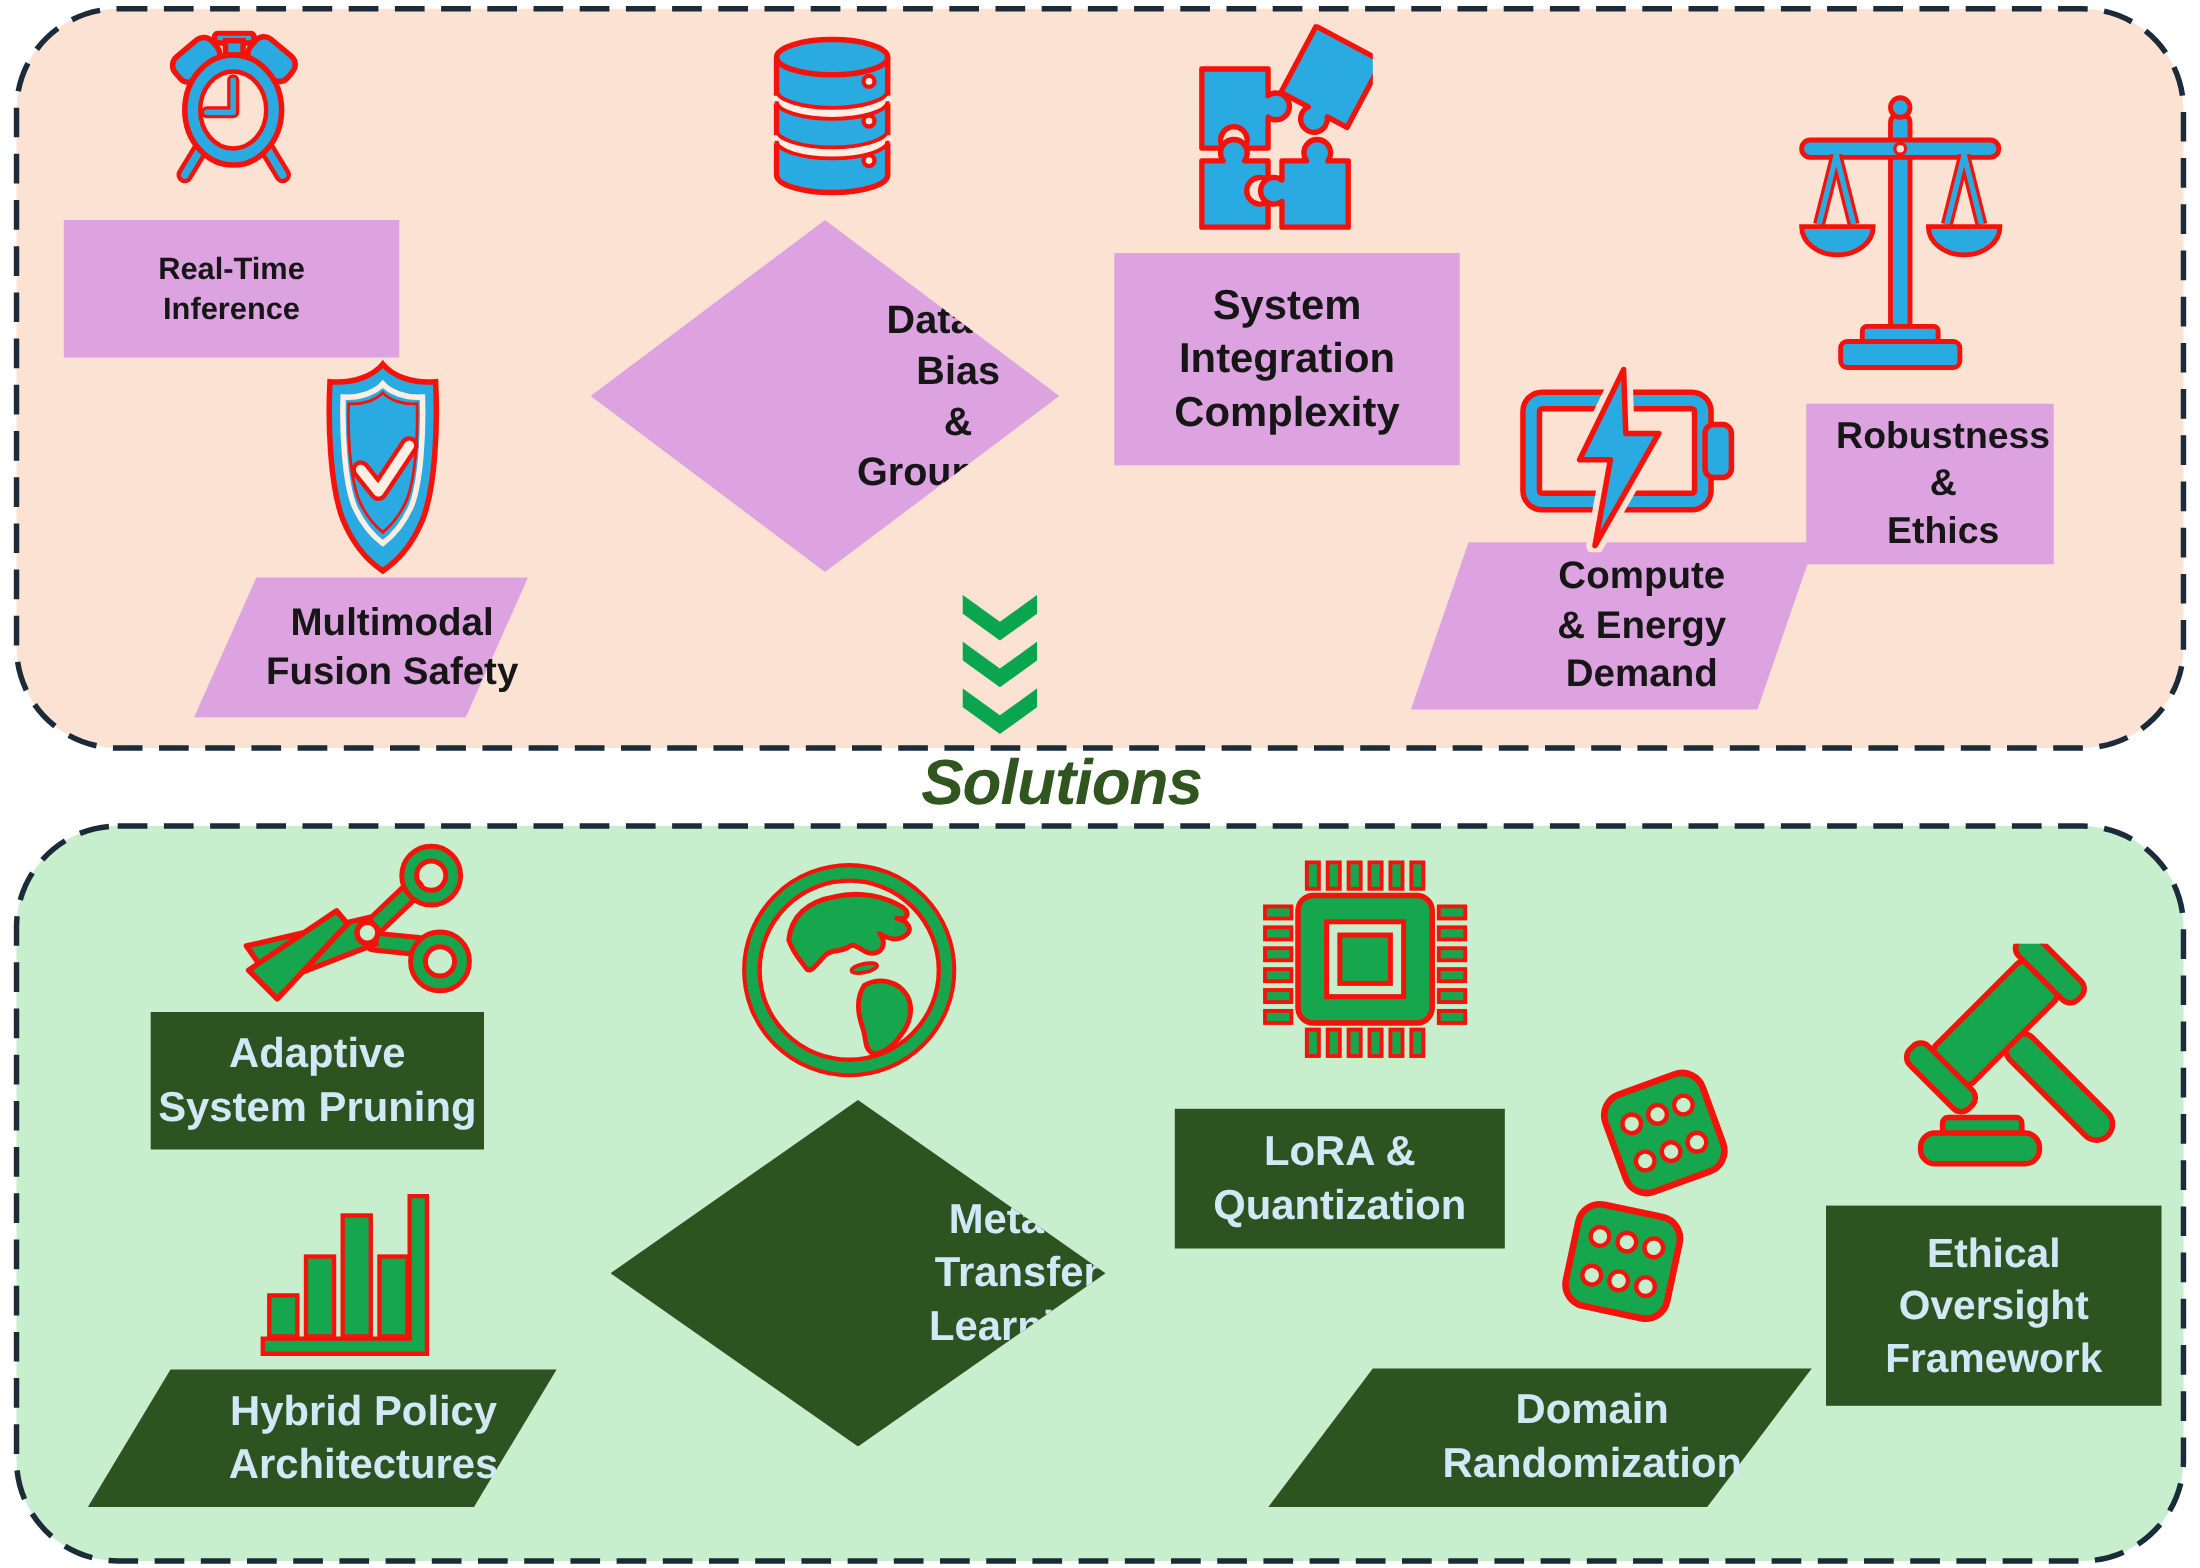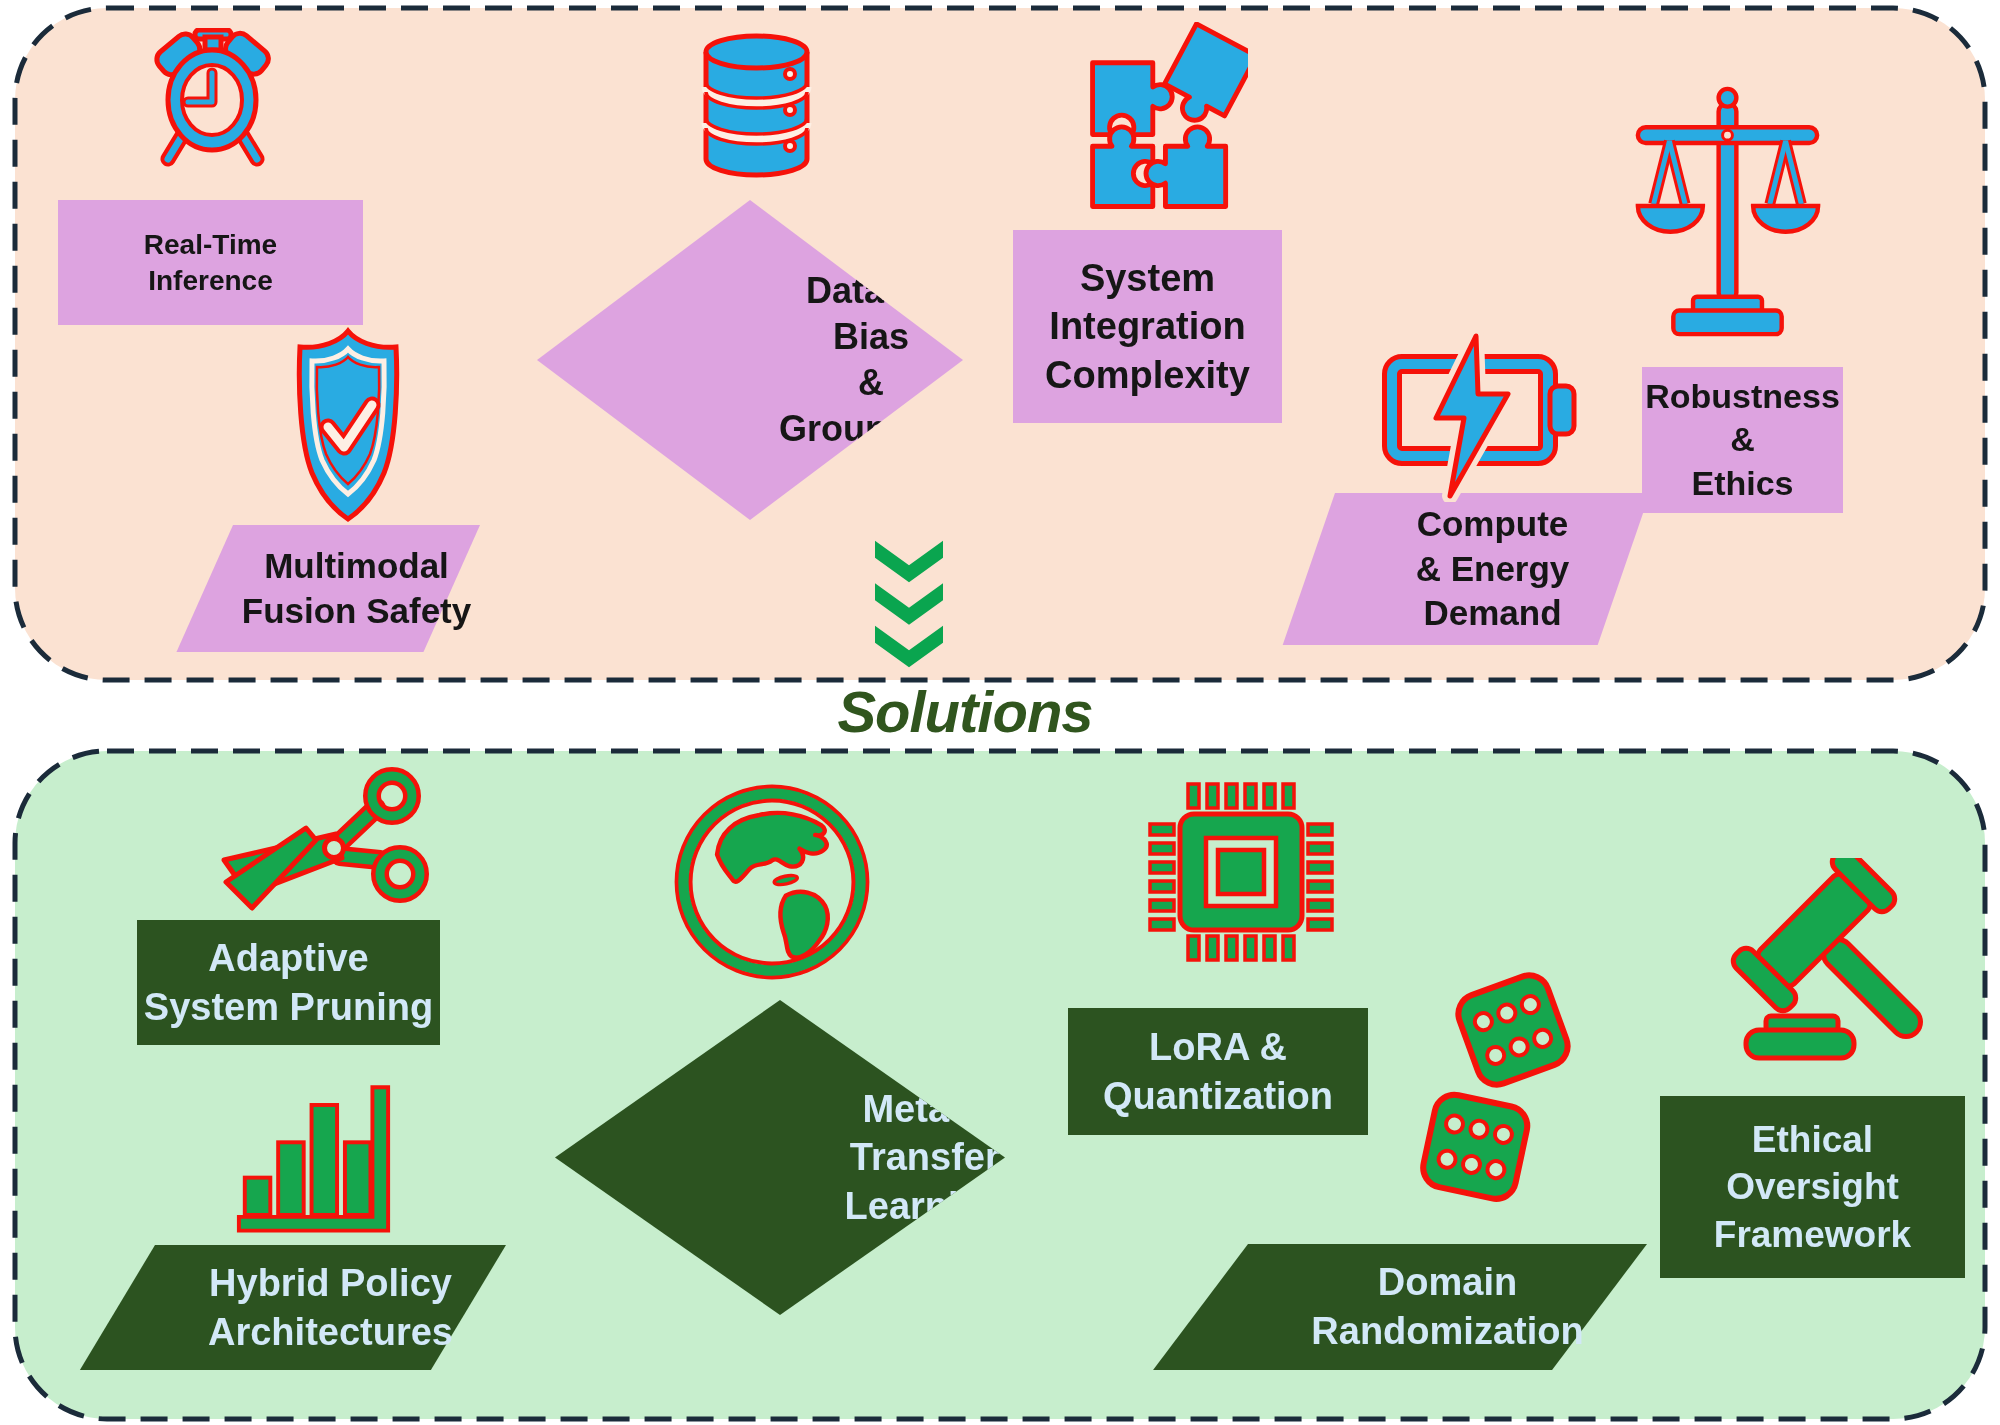--- a/index.html
+++ b/index.html
@@ -49,33 +49,33 @@
 Bias
 &amp;
 Grounding</span>
   </div>
 
   <div class="shape pink para" style="left:233px;top:525px;width:247px;height:127px;font-size:35px;transform:skewX(-24deg);">
     <span class="label" style="transform:skewX(24deg);">Multimodal
 Fusion Safety</span>
   </div>
 
-  <div class="shape pink" style="left:1013px;top:230px;width:269px;height:193px;font-size:38px;">
+  <div class="shape pink" style="left:1013px;top:230px;width:314px;height:193px;font-size:38px;">
     <span class="label">System
 Integration
 Complexity</span>
   </div>
 
   <div class="shape pink para" style="left:1335px;top:493px;width:315px;height:152px;font-size:35px;transform:skewX(-19deg);">
     <span class="label" style="transform:skewX(19deg);">Compute
 &amp; Energy
 Demand</span>
   </div>
 
-  <div class="shape pink" style="left:1642px;top:367px;width:201px;height:146px;font-size:34px;">
+  <div class="shape pink" style="left:1642px;top:367px;width:201px;height:146px;font-size:34px;padding-left:24px;">
     <span class="label">Robustness
 &amp;
 Ethics</span>
   </div>
 
   <div class="shape dgreen" style="left:137px;top:920px;width:303px;height:125px;font-size:38px;">
     <span class="label">Adaptive
 System Pruning</span>
   </div>
 

